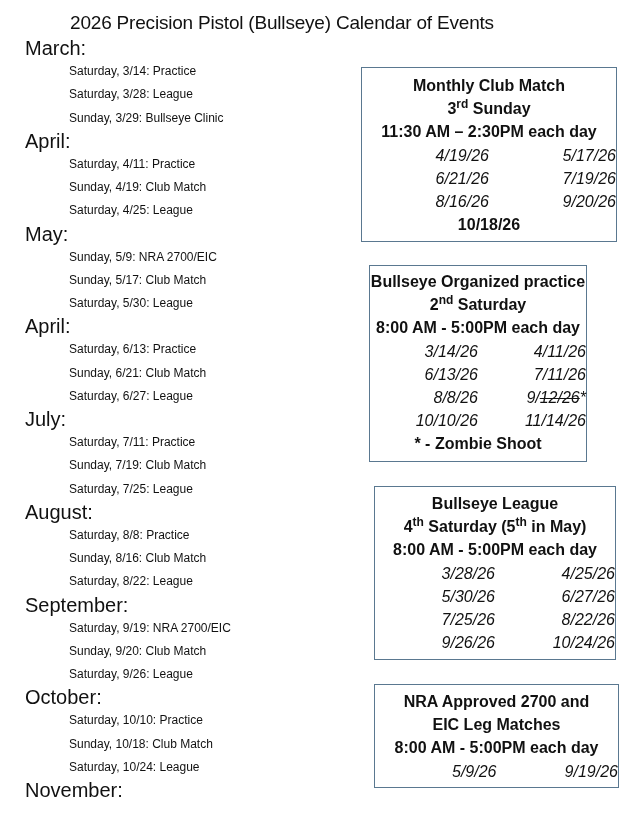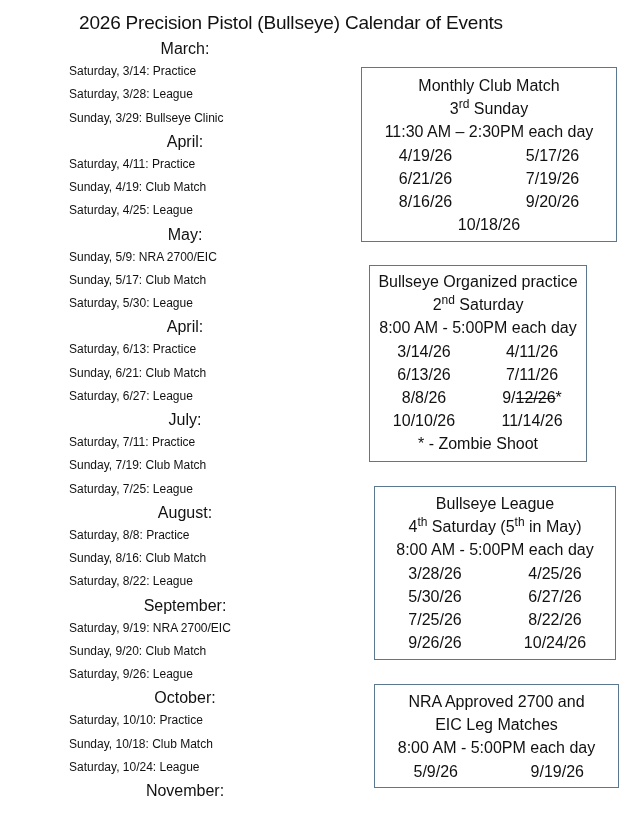--- a/index.html
+++ b/index.html
@@ -1,27 +1,27 @@
 <!DOCTYPE html>
 <html><head>
 <meta charset="utf-8">
 <style>
   html, body { margin:0; padding:0; background:#ffffff; }
   body { width:632px; height:835px; position:relative; overflow:hidden;
          font-family:"Liberation Sans", "DejaVu Sans", sans-serif; color:#111; }
   .title { position:absolute; left:0; width:564px; top:12px; text-align:center;
-           font-size:19px; letter-spacing:-0.2px;padding-left:9px; }
+           font-size:19px; letter-spacing:-0.2px; }
   .schedule { position:absolute; left:25px; top:37px; width:320px; }
-  .month { font-size:16px; line-height:23.2px; height:23.2px;text-align:center; }
+  .month { font-size:20px; line-height:23.2px; height:23.2px; }
   .event { font-size:12px; line-height:23.2px; height:23.2px; padding-left:44px; white-space:nowrap; }
   .box { position:absolute; border:1.5px solid #5a7890; background:#fff;
          font-size:16px; text-align:center; box-sizing:border-box; }
-  .box .line { line-height:23.2px; height:23.2px; white-space:nowrap; }
+  .box .line { line-height:23.2px; height:23.2px; white-space:nowrap;font-weight:bold; }
   .box .row { display:flex; line-height:23.2px; height:23.2px; }
-  .box .row span { flex:1; text-align:center; }
+  .box .row span { flex:1; text-align:right;font-style:italic; }
   sup { font-size:12px; line-height:0; vertical-align:super; }
   .strike { text-decoration:line-through; }
 </style>
 </head>
 <body>
 
 <div class="title">2026 Precision Pistol (Bullseye) Calendar of Events</div>
 
 <div class="schedule">
 

